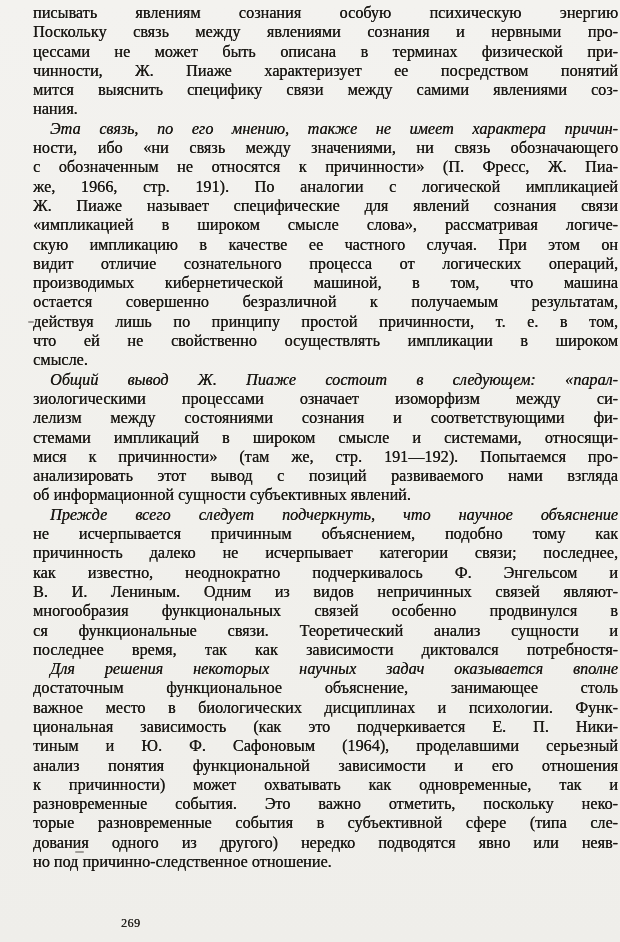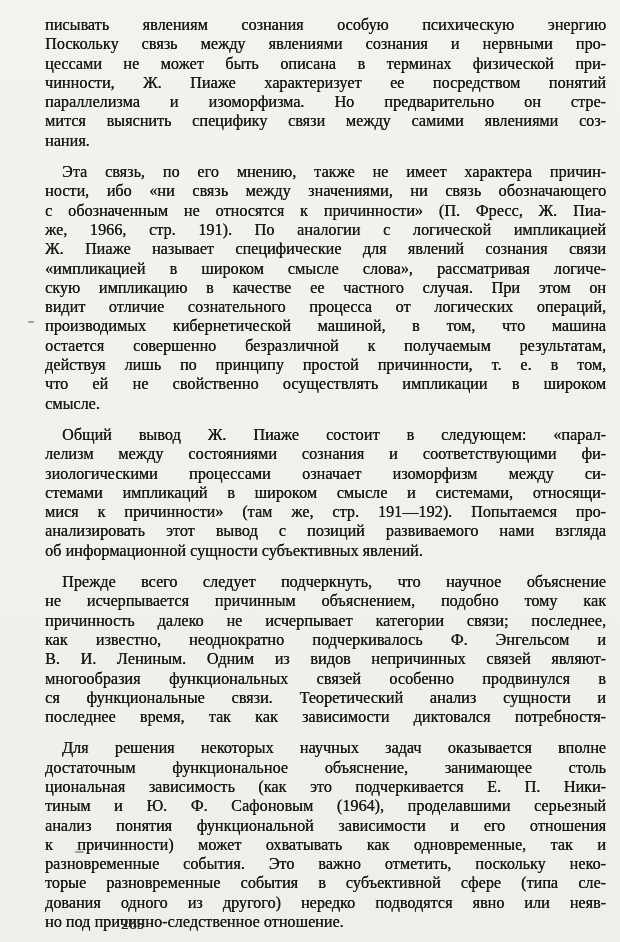--- a/index.html
+++ b/index.html
@@ -15,35 +15,35 @@
     overflow: hidden;
   }
   .text-block {
     position: absolute;
     left: 33px; top: 4px; width: 585px;
     color: #1b1915;
     font-size: 16.2px;
     line-height: 19.3px;
     text-shadow: 0.25px 0 0 currentColor;
   }
-  .para { margin: 12px; padding: 0; }
+  .para { margin: 0; padding: 0; }
   .ln {
     height: 19.3px;
     overflow: hidden;
     text-align: justify;
     text-align-last: justify;
   }
-  .ln.ind { text-indent: 17px; }
+  .ln.ind { text-indent: 17px; font-style: italic; }
   .ln.end { text-align: center; text-align-last: left; }
   .ln.sp  { word-spacing: 7px; }
   .page-number {
     position: absolute;
     left: 121px; top: 916px;
     color: #24221e;
-    font-size: 15px;
+    font-size: 12px;
     letter-spacing: 0.5px;
     text-shadow: 0.25px 0 0 currentColor;
   }
   .artifact {
     position: absolute;
     background: #5e5b55;
     opacity: 0.55;
     border-radius: 1px;
   }
   .artifact-1 { left: 28px; top: 321px; width: 6px; height: 2px; }
@@ -54,21 +54,20 @@
 
 <div class="page">
 
   <div class="text-block">
 
     <div class="para">
       <div class="ln">писывать явлениям сознания особую психическую энергию</div>
       <div class="ln">Поскольку связь между явлениями сознания и нервными про-</div>
       <div class="ln">цессами не может быть описана в терминах физической при-</div>
       <div class="ln">чинности, Ж. Пиаже характеризует ее посредством понятий</div>
-      <div class="ln">параллелизма и изоморфизма. Но предварительно он стре-</div>
       <div class="ln">мится выяснить специфику связи между самими явлениями соз-</div>
       <div class="ln end">нания.</div>
     </div>
 
     <div class="para">
       <div class="ln ind">Эта связь, по его мнению, также не имеет характера причин-</div>
       <div class="ln">ности, ибо «ни связь между значениями, ни связь обозначающего</div>
       <div class="ln">с обозначенным не относятся к причинности» (П. Фресс, Ж. Пиа-</div>
       <div class="ln">же, 1966, стр. 191). По аналогии с логической импликацией</div>
       <div class="ln">Ж. Пиаже называет специфические для явлений сознания связи</div>
@@ -77,42 +76,43 @@
       <div class="ln">видит отличие сознательного процесса от логических операций,</div>
       <div class="ln">производимых кибернетической машиной, в том, что машина</div>
       <div class="ln">остается совершенно безразличной к получаемым результатам,</div>
       <div class="ln">действуя лишь по принципу простой причинности, т. е. в том,</div>
       <div class="ln">что ей не свойственно осуществлять импликации в широком</div>
       <div class="ln end">смысле.</div>
     </div>
 
     <div class="para">
       <div class="ln ind">Общий вывод Ж. Пиаже состоит в следующем: «парал-</div>
+      <div class="ln">зиологическими процессами означает изоморфизм между си-</div>
       <div class="ln">лелизм между состояниями сознания и соответствующими фи-</div>
-      <div class="ln">зиологическими процессами означает изоморфизм между си-</div>
       <div class="ln">стемами импликаций в широком смысле и системами, относящи-</div>
       <div class="ln">мися к причинности» (там же, стр. 191—192). Попытаемся про-</div>
       <div class="ln">анализировать этот вывод с позиций развиваемого нами взгляда</div>
       <div class="ln end">об информационной сущности субъективных явлений.</div>
     </div>
 
     <div class="para">
       <div class="ln ind">Прежде всего следует подчеркнуть, что научное объяснение</div>
       <div class="ln">не исчерпывается причинным объяснением, подобно тому как</div>
       <div class="ln">причинность далеко не исчерпывает категории связи; последнее,</div>
       <div class="ln">как известно, неоднократно подчеркивалось Ф. Энгельсом и</div>
       <div class="ln">В. И. Лениным. Одним из видов непричинных связей являют-</div>
       <div class="ln">многообразия функциональных связей особенно продвинулся в</div>
       <div class="ln">ся функциональные связи. Теоретический анализ сущности и</div>
       <div class="ln">последнее время, так как зависимости диктовался потребностя-</div>
     </div>
 
     <div class="para">
       <div class="ln ind">Для решения некоторых научных задач оказывается вполне</div>
       <div class="ln">достаточным функциональное объяснение, занимающее столь</div>
+      <div class="ln">важное место в биологических дисциплинах и психологии. Функ-</div>
       <div class="ln">циональная зависимость (как это подчеркивается Е. П. Ники-</div>
       <div class="ln">тиным и Ю. Ф. Сафоновым (1964), проделавшими серьезный</div>
       <div class="ln">анализ понятия функциональной зависимости и его отношения</div>
       <div class="ln">к причинности) может охватывать как одновременные, так и</div>
       <div class="ln">разновременные события. Это важно отметить, поскольку неко-</div>
       <div class="ln">торые разновременные события в субъективной сфере (типа сле-</div>
       <div class="ln">дования одного из другого) нередко подводятся явно или неяв-</div>
       <div class="ln end">но под причинно-следственное отношение.</div>
     </div>
 

